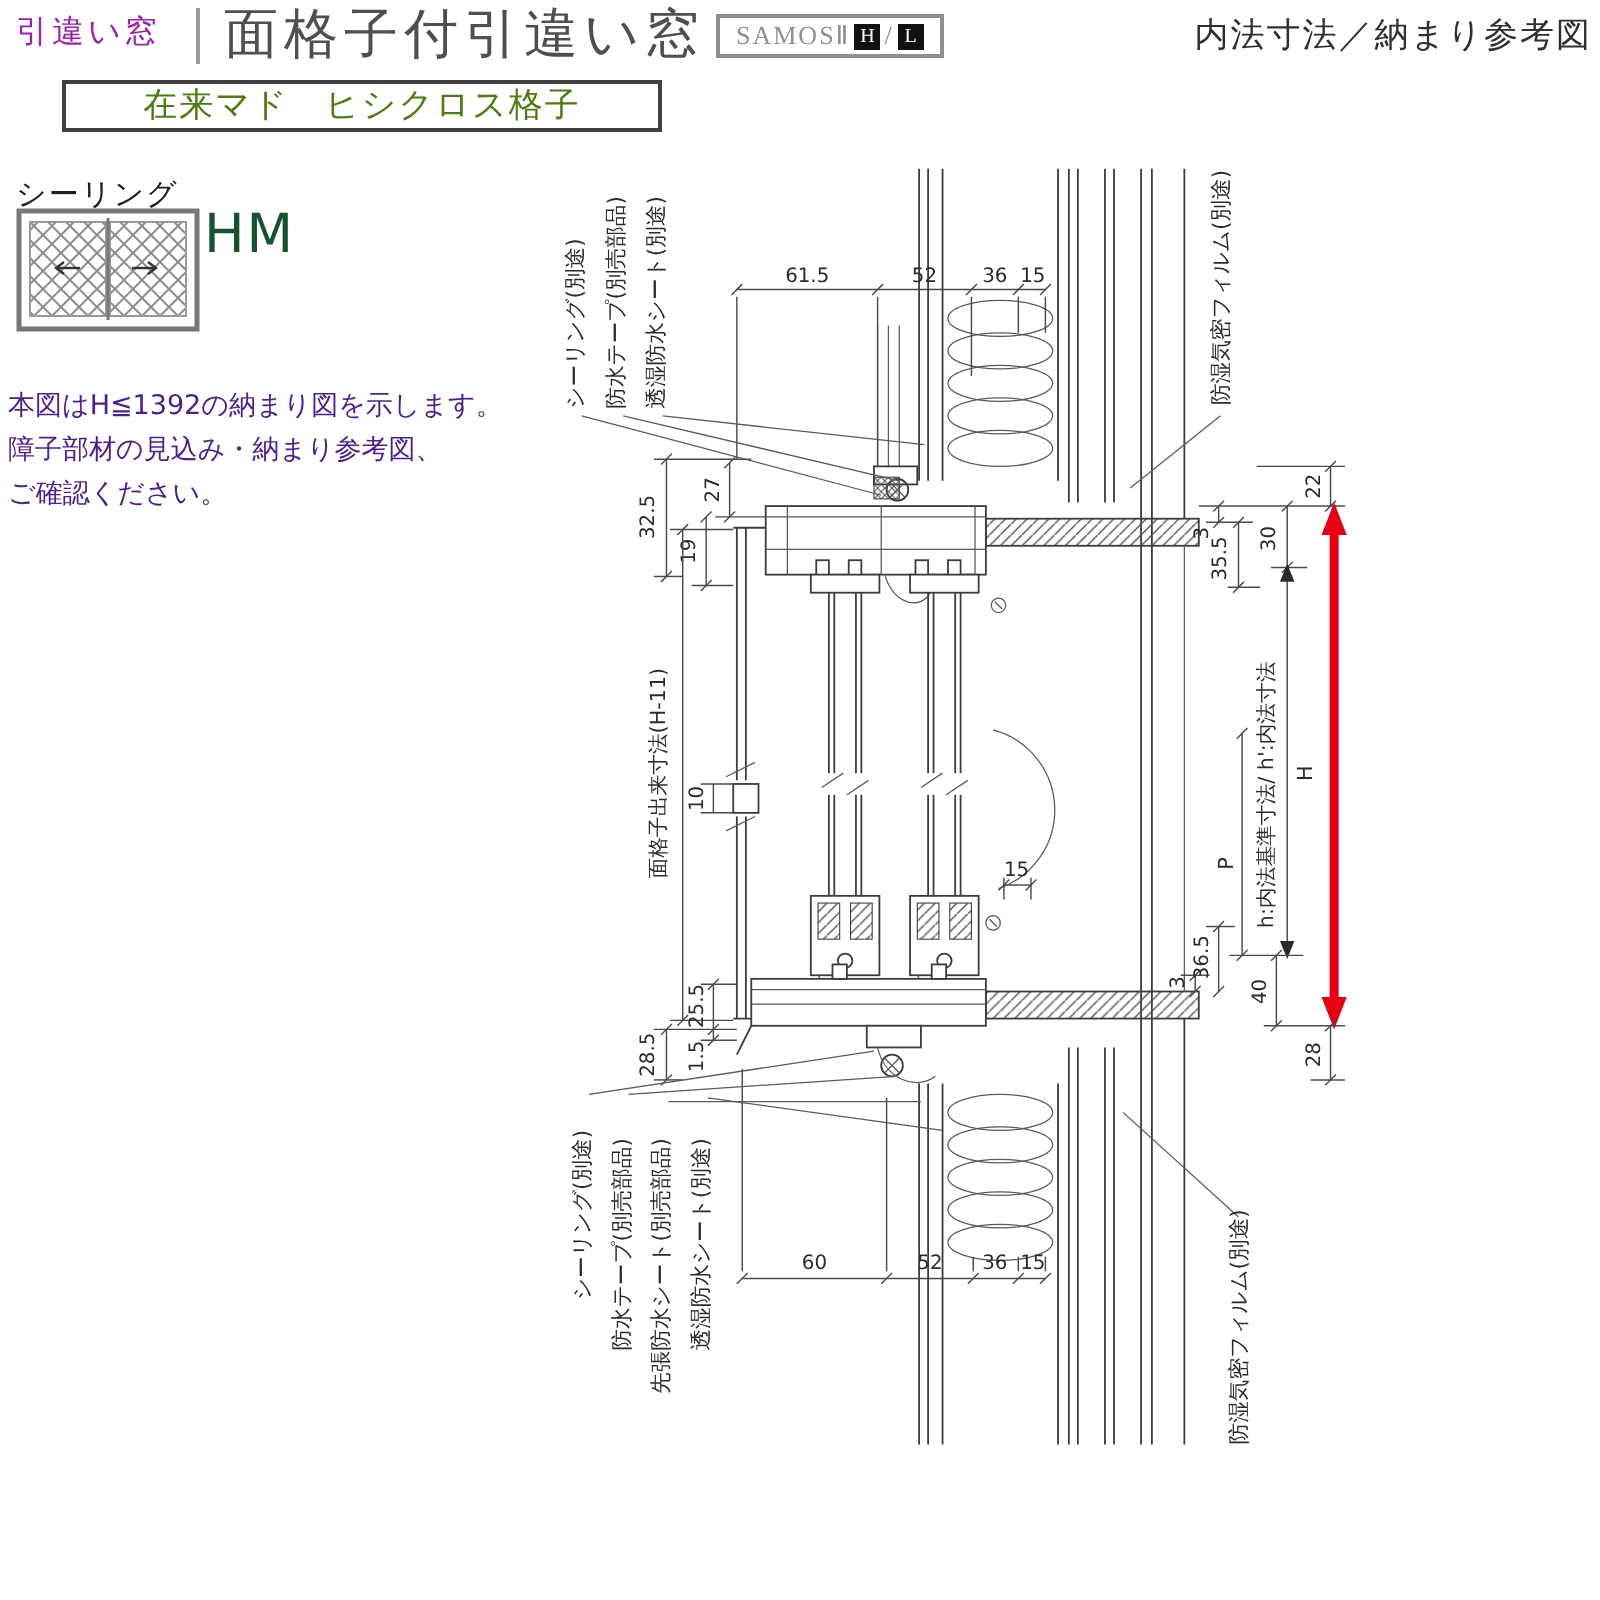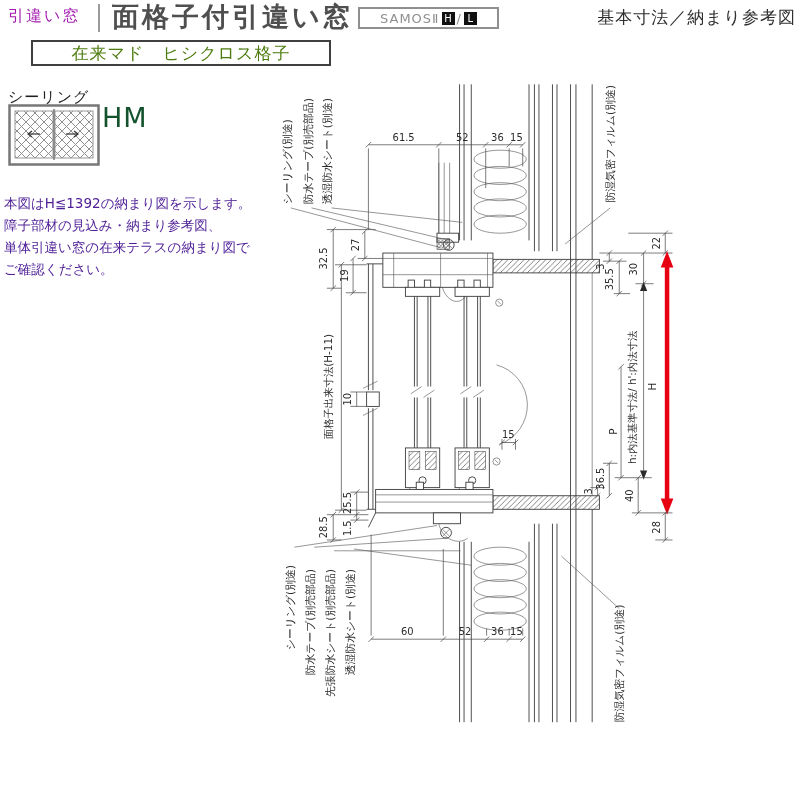--- a/index.html
+++ b/index.html
@@ -1,23 +1,23 @@
 <!DOCTYPE html>
 <html><head>
 <meta charset="utf-8">
 <style>
   html,body{margin:0;padding:0;background:#fff;}
   body{width:800px;height:800px;position:relative;overflow:hidden;
        font-family:"DejaVu Sans","Liberation Sans",sans-serif;color:#222;}
   .abs{position:absolute;}
   .cat{left:8px;top:6px;font-size:16px;color:#a21caf;letter-spacing:2px;}
   .divider{left:98px;top:4px;width:2px;height:28px;background:#9a9a9a;}
-  .title{left:112px;top:-1px;font-size:27px;color:#4f4f4f;letter-spacing:3px;font-weight:bold;}
+  .title{left:112px;top:-1px;font-size:27px;color:#4f4f4f;letter-spacing:3px;font-weight:normal;}
   .logo{left:358px;top:7px;border:2px solid #8f8f8f;height:18px;display:flex;align-items:center;
-        padding:0 20px;font-size:13px;color:#8f8f8f;letter-spacing:1px;gap:2px;}
+        padding:0 8px;font-size:13px;color:#8f8f8f;letter-spacing:1px;gap:2px;font-family:Liberation Serif, serif;}
   .logo .sq{display:inline-block;width:13px;height:13px;background:#111;color:#fff;
         font-size:10px;line-height:13px;text-align:center;letter-spacing:0;}
   .rnote{right:4px;top:6px;font-size:17px;color:#2f2f2f;letter-spacing:1px;}
   .subhead{left:31px;top:40px;width:296px;height:22px;border:2px solid #3f3f3f;
         font-size:17px;color:#4d7c0f;text-align:center;line-height:22px;letter-spacing:1px;}
   .secview{left:8px;top:88px;font-size:15px;color:#1e1e1e;letter-spacing:1px;}
   .hm{left:102px;top:102px;font-size:27px;color:#14532d;letter-spacing:1px;}
   .note{left:4px;top:193px;width:250px;font-size:13.5px;line-height:1.62;color:#4c1d95;}
   svg text{font-family:"DejaVu Sans","Liberation Sans",sans-serif;fill:#2b2b2b;}
   text.dim{font-size:11px;}
@@ -33,21 +33,21 @@
 
 <div class="abs cat">引違い窓</div>
 <div class="abs divider"></div>
 <div class="abs title">面格子付引違い窓</div>
 <div class="abs logo">
   <span>SAMOSⅡ</span>
   <span class="sq">H</span>
   <span>/</span>
   <span class="sq">L</span>
 </div>
-<div class="abs rnote">基本寸法／納まり参考図</div>
+<div class="abs rnote">内法寸法／納まり参考図</div>
 <div class="abs subhead">在来マド　ヒシクロス格子</div>
 
 <div class="abs secview">シーリング</div>
 
 <svg class="abs" style="left:8px;top:104px;" width="94" height="64">
   <defs>
     <pattern id="lat" width="9" height="9" patternUnits="userSpaceOnUse">
       <path d="M0 0 L9 9 M9 0 L0 9" stroke="#8f8f8f" stroke-width="1" fill="none"></path>
     </pattern>
   </defs>
@@ -60,21 +60,20 @@
       <path d="M24 27 L20 30 L24 33" fill="none"></path>
     <line x1="58" y1="30" x2="70" y2="30"></line>
       <path d="M66 27 L70 30 L66 33" fill="none"></path>
   </g>
 </svg>
 <div class="abs hm">HM</div>
 
 <div class="abs note">
   <div>本図はH≦1392の納まり図を示します。</div>
   <div>障子部材の見込み・納まり参考図、</div>
-  <div>単体引違い窓の在来テラスの納まり図で</div>
   <div>ご確認ください。</div>
 </div>
 
 <svg class="abs" style="left:240px;top:78px;" width="560" height="720" viewBox="240 78 560 798">
   <defs>
     <pattern id="hatch" width="6" height="6" patternUnits="userSpaceOnUse">
       <path d="M0 6 L6 0" stroke="#555" stroke-width="0.8" fill="none"></path>
     </pattern>
     <pattern id="xhatch" width="4" height="4" patternUnits="userSpaceOnUse">
       <path d="M0 0 L4 4 M4 0 L0 4" stroke="#555" stroke-width="0.6" fill="none"></path>

